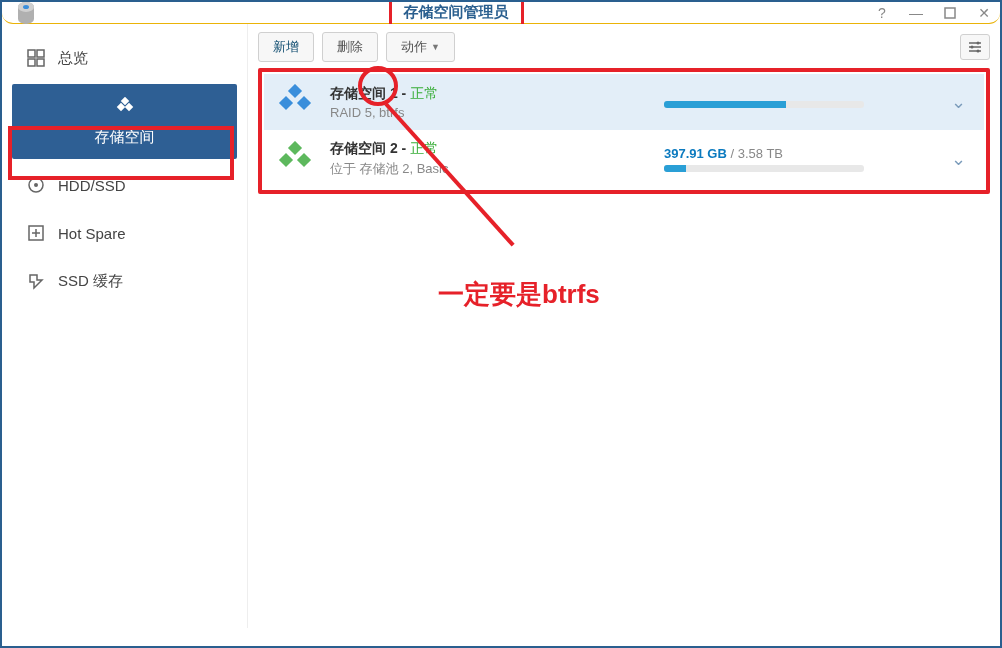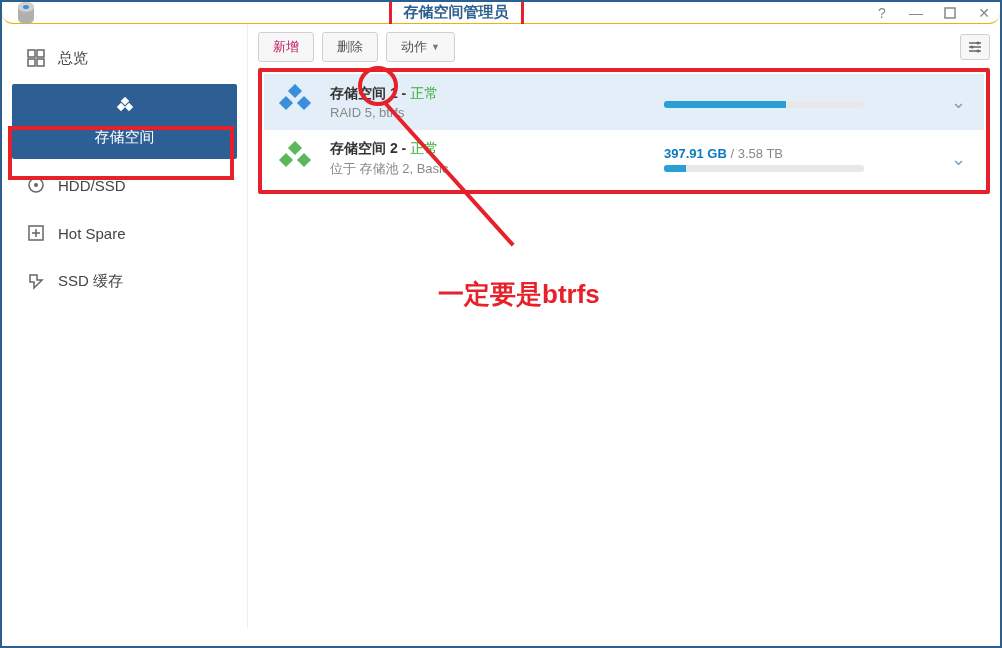--- a/index.html
+++ b/index.html
@@ -17,21 +17,21 @@
     
     .sidebar { width: 246px; padding: 12px 10px; background: #fff; border-right: 1px solid #eee; position: relative; }
     .side-item { display: flex; align-items: center; gap: 12px; padding: 12px 14px; color: #444; font-size: 15px; cursor: pointer; border-radius: 2px; margin-bottom: 4px; }
     .side-item.active { background: #2e5f94; color: #fff; flex-direction: column; }
     .side-icon { width: 20px; height: 20px; display: flex; align-items: center; justify-content: center; }
     .side-highlight { position: absolute; border: 4px solid #e62129; }
     
     .main { flex: 1; background: #fff; display: flex; flex-direction: column; position: relative; }
     .toolbar { display: flex; align-items: center; padding: 8px 10px 6px; gap: 8px; }
     .tbtn { padding: 5px 14px; background: #f7f7f7; border: 1px solid #d0d0d0; border-radius: 3px; font-size: 13px; color: #555; cursor: pointer; display: flex; align-items: center; gap: 4px; }
-    .tbtn.disabled { color: #be185d; cursor: default; }
+    .tbtn.disabled { color: #0c4a6e; cursor: default; }
     .tbtn .caret { font-size: 9px; color: #777; }
     .toolbar-spacer { flex: 1; }
     .tbtn-icon { width: 30px; justify-content: center; padding: 5px 6px; }
     
     .volumes { padding: 0 10px; position: relative; }
     .vol-box { border: 4px solid #e62129; border-radius: 2px; padding: 2px; }
     .vol-row { display: flex; align-items: center; padding: 10px 12px; gap: 14px; position: relative; }
     .vol-row.sel { background: #e3eef8; }
     .vol-icon { width: 40px; height: 36px; display: flex; align-items: center; justify-content: center; }
     .vol-info { flex: 0 0 320px; }

